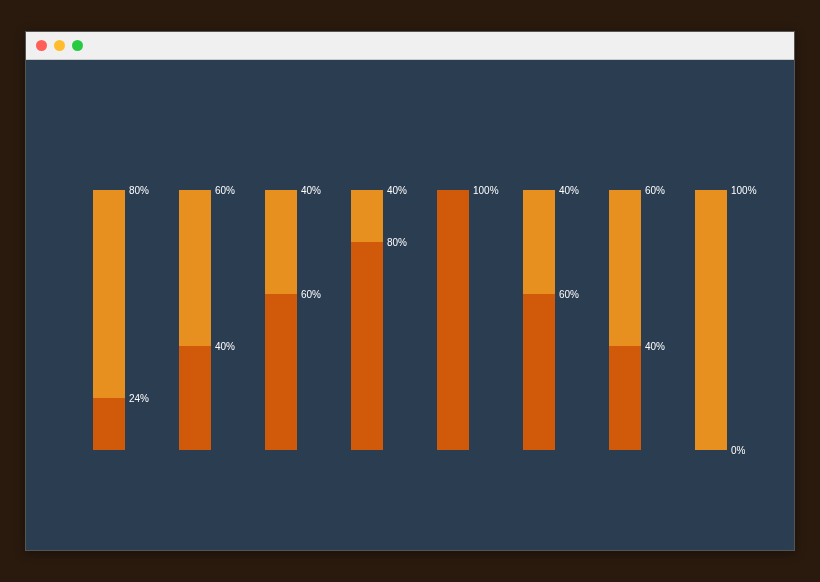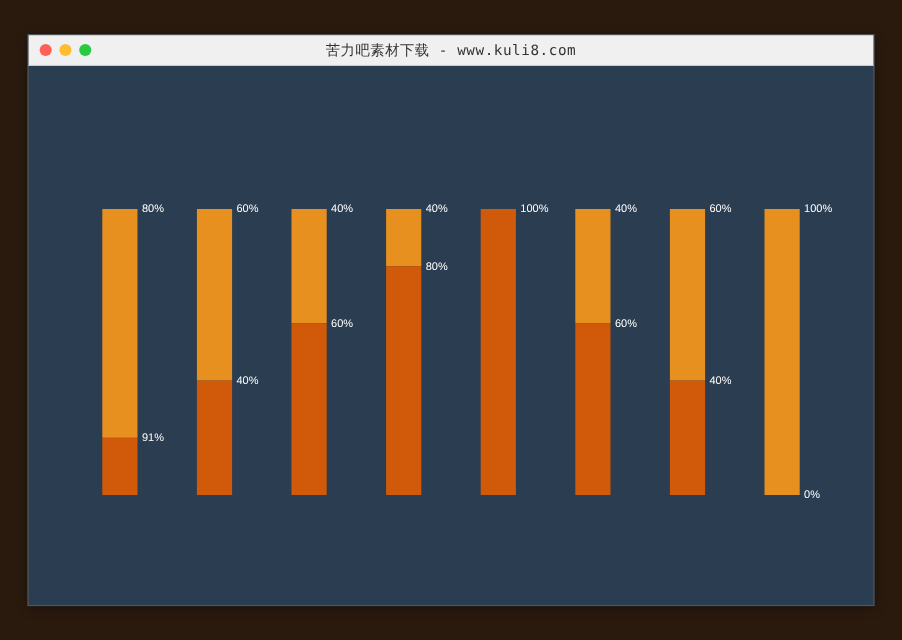--- a/index.html
+++ b/index.html
@@ -92,29 +92,28 @@
 </head>
 <body>
 
 <div class="window">
   <div class="titlebar">
     <div class="traffic-lights">
       <div class="light red"></div>
       <div class="light yellow"></div>
       <div class="light green"></div>
     </div>
-    <div class="title">苦力吧素材下载 - www.kuli8.com</div>
   </div>
   <div class="chart-area" id="chart-area">
       <div class="bar-wrap">
         <div class="bar-top" style="height: 208px;">
           <span class="label top">80%</span>
         </div>
         <div class="bar-bottom" style="height: 52px;">
-          <span class="label bottom">91%</span>
+          <span class="label bottom">24%</span>
         </div>
       </div>
       <div class="bar-wrap">
         <div class="bar-top" style="height: 156px;">
           <span class="label top">60%</span>
         </div>
         <div class="bar-bottom" style="height: 104px;">
           <span class="label bottom">40%</span>
         </div>
       </div>

